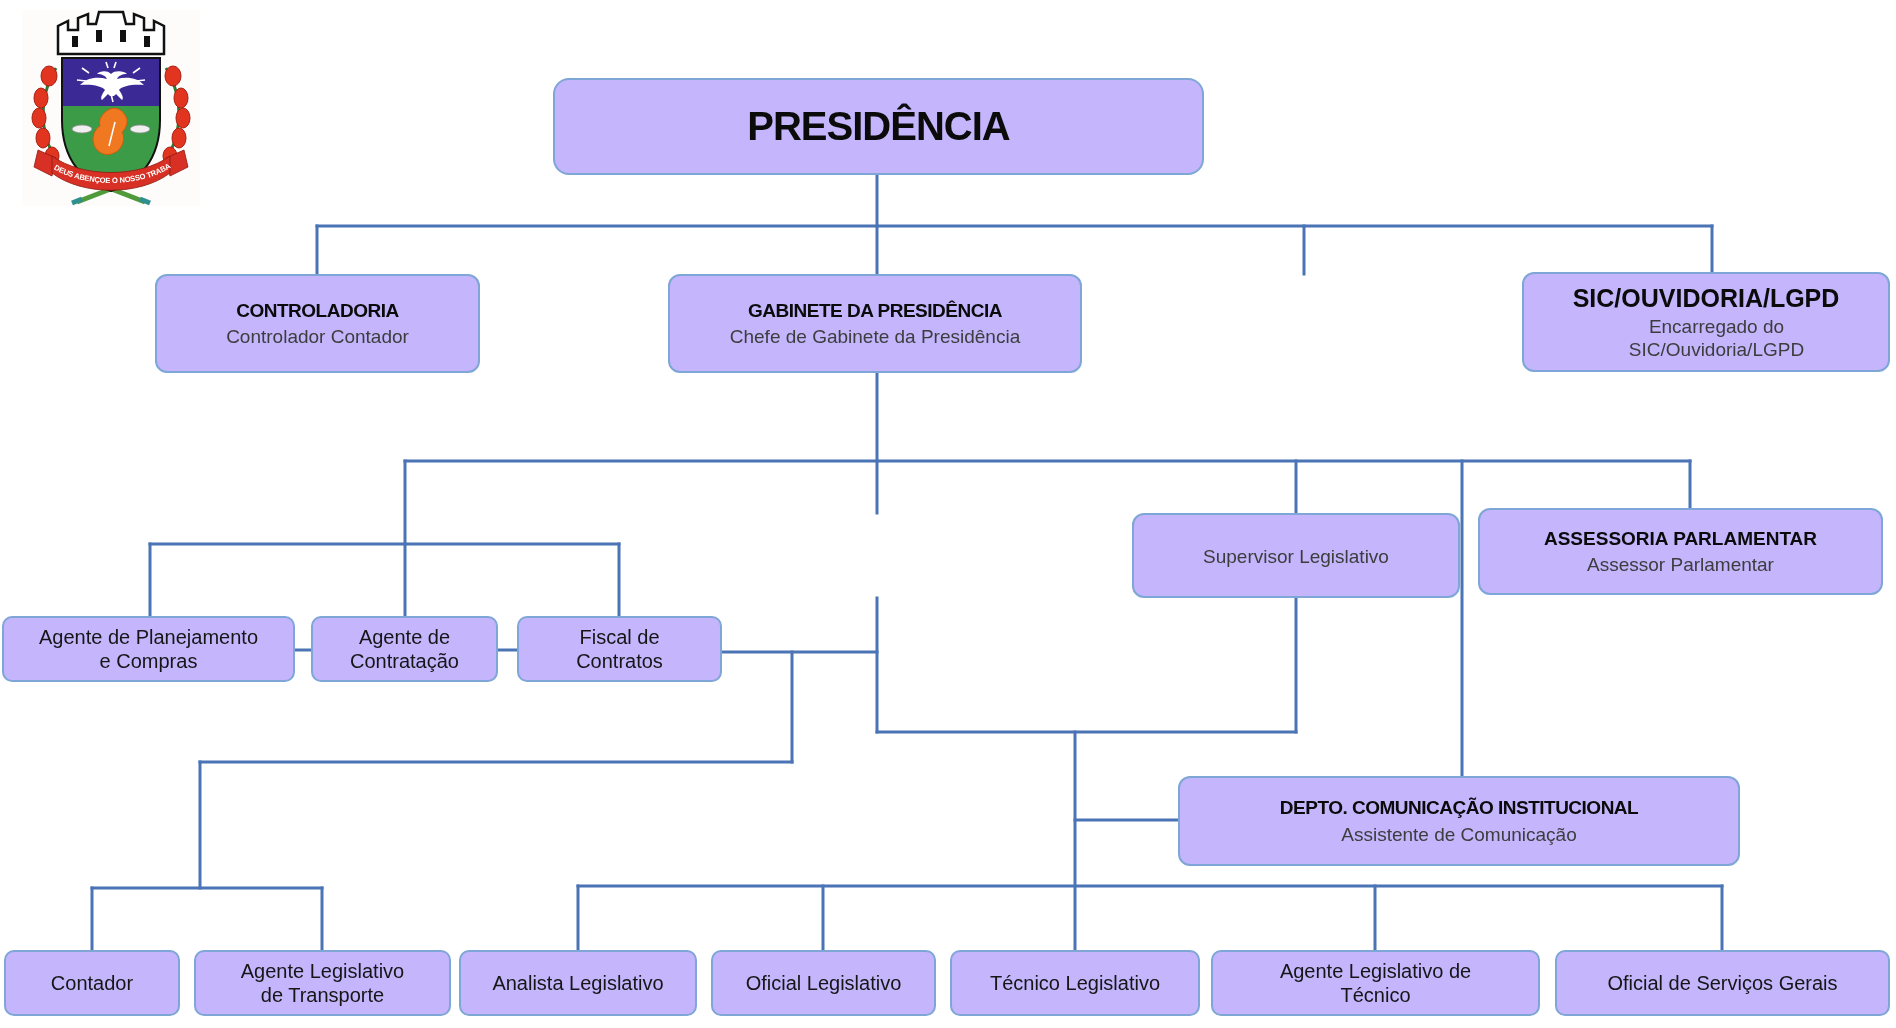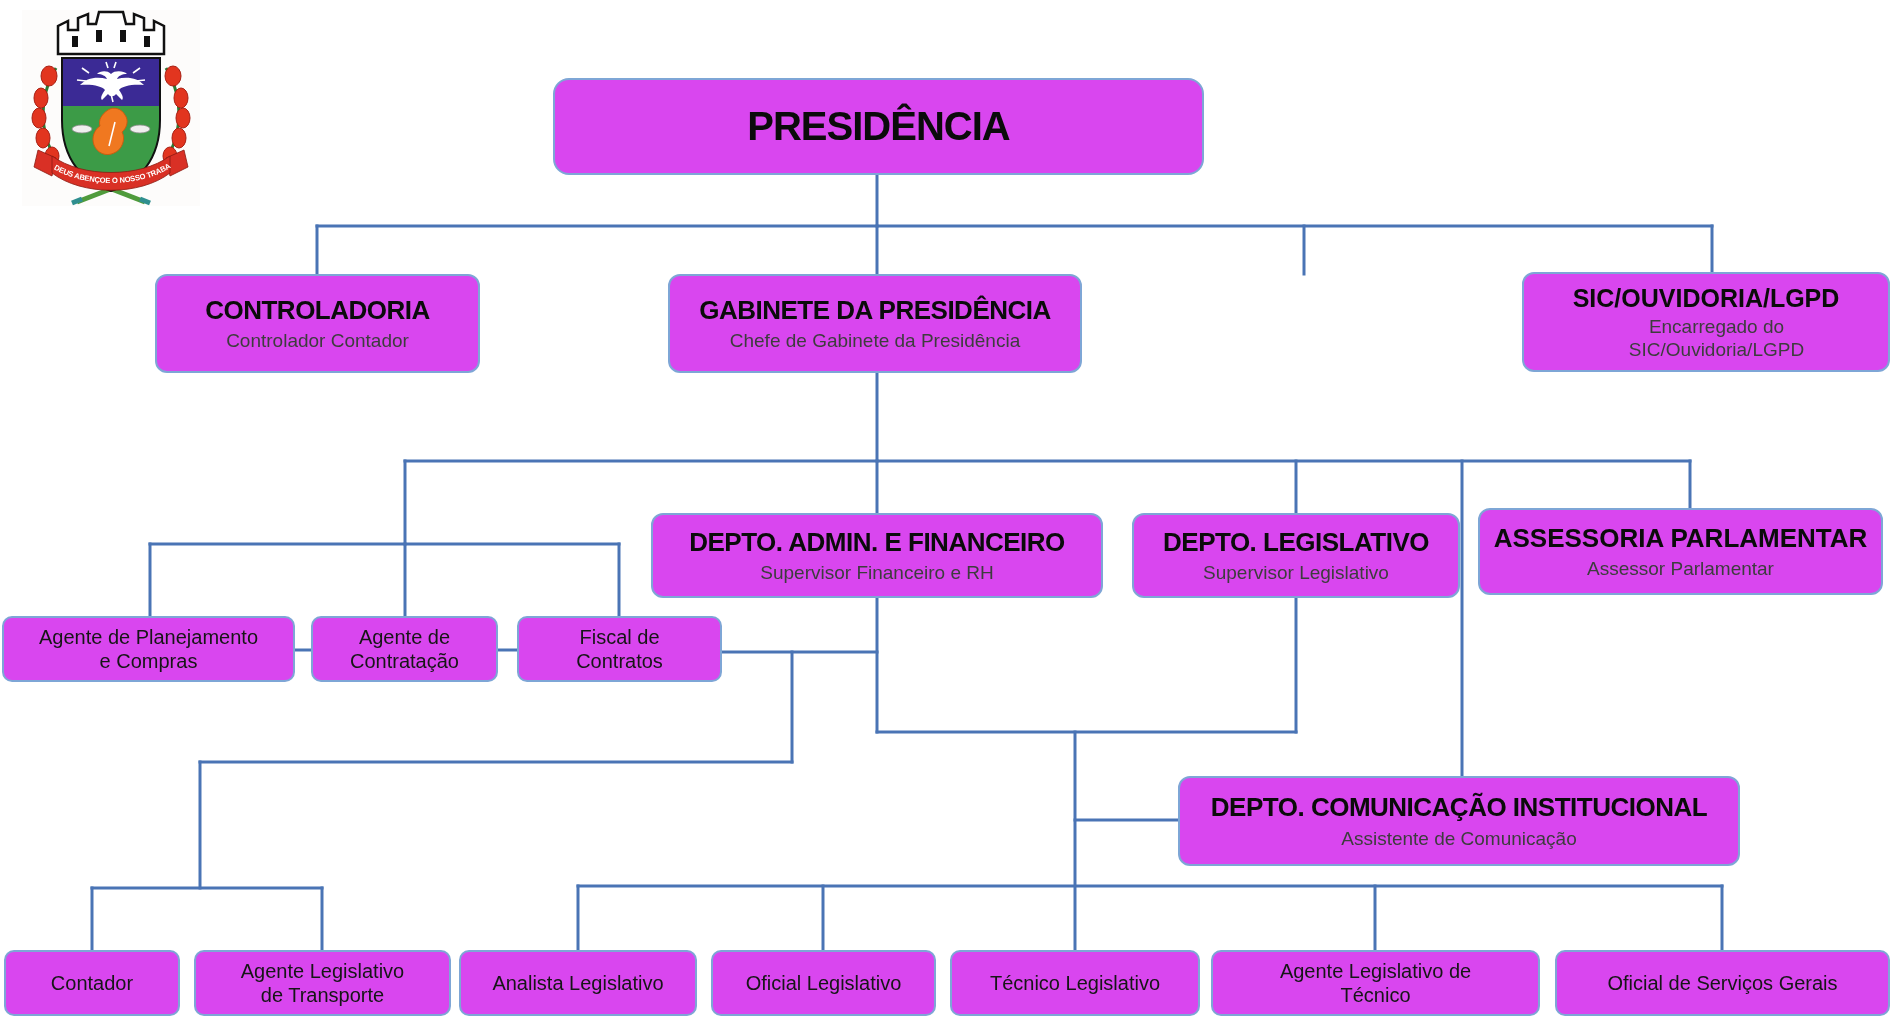--- a/index.html
+++ b/index.html
@@ -3,26 +3,26 @@
 <meta charset="utf-8">
 <style>
   html,body{margin:0;padding:0;background:#ffffff;}
   #canvas{
     position:relative;width:1896px;height:1028px;background:#ffffff;overflow:hidden;
     font-family:"Liberation Sans","DejaVu Sans",sans-serif;
   }
   svg.overlay{position:absolute;left:0;top:0;}
   .node{
     position:absolute;box-sizing:border-box;
-    background:#d946ef;border:2px solid #7ea6d6;border-radius:12px;
+    background:#c4b5fd;border:2px solid #7ea6d6;border-radius:12px;
     display:flex;flex-direction:column;align-items:center;justify-content:center;
     text-align:center;padding:4px 8px;line-height:1.22;
   }
   .node .title{
-    font-weight:bold;color:#0b0b0b;font-size:26px;letter-spacing:-0.5px;white-space:pre-line;
+    font-weight:bold;color:#0b0b0b;font-size:19px;letter-spacing:-0.5px;white-space:pre-line;
   }
   .node .subtitle{
     color:#3d3d3d;font-size:19px;margin-top:3px;white-space:pre-line;
   }
   .node.root{border-radius:16px;}
   .node.root .title{font-size:40px;letter-spacing:-1px;}
   .node.small{border-radius:10px;}
   .node.small .label{color:#161616;font-size:20px;white-space:pre-line;}
   .node.wide .title{letter-spacing:0;}
   .node.sic .title{font-size:25px;}
@@ -172,27 +172,22 @@
     <span class="subtitle">Chefe de Gabinete da Presidência</span>
   </div>
 
 
   <div class="node wide sic" style="left:1522px;top:272px;width:368px;height:100px">
     <span class="title">SIC/OUVIDORIA/LGPD</span>
     <span class="subtitle">Encarregado do
 SIC/Ouvidoria/LGPD</span>
   </div>
 
-  <div class="node" style="left:651px;top:513px;width:452px;height:85px">
-    <span class="title">DEPTO. ADMIN. E FINANCEIRO</span>
-    <span class="subtitle">Supervisor Financeiro e RH</span>
-  </div>
 
   <div class="node" style="left:1132px;top:513px;width:328px;height:85px">
-    <span class="title">DEPTO. LEGISLATIVO</span>
     <span class="subtitle">Supervisor Legislativo</span>
   </div>
 
   <div class="node wide" style="left:1478px;top:508px;width:405px;height:87px">
     <span class="title">ASSESSORIA PARLAMENTAR</span>
     <span class="subtitle">Assessor Parlamentar</span>
   </div>
 
   <div class="node" style="left:1178px;top:776px;width:562px;height:90px">
     <span class="title">DEPTO. COMUNICAÇÃO INSTITUCIONAL</span>

